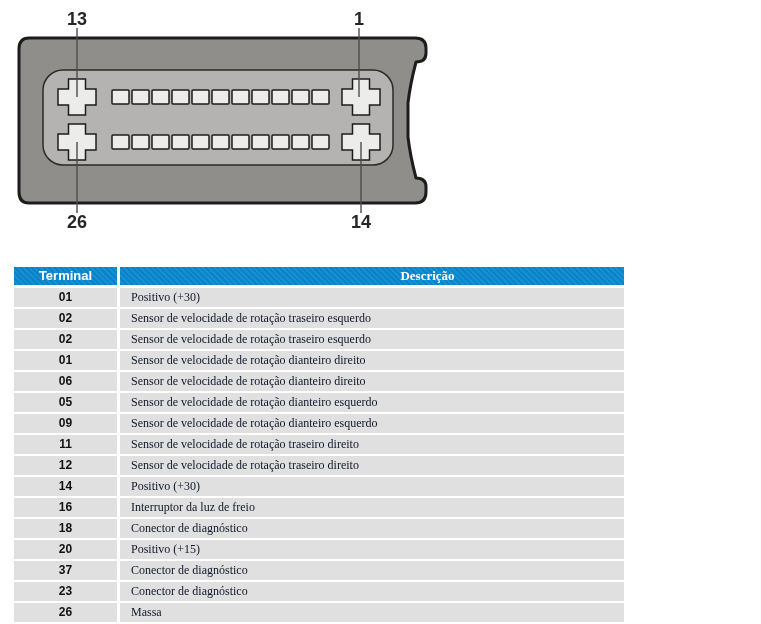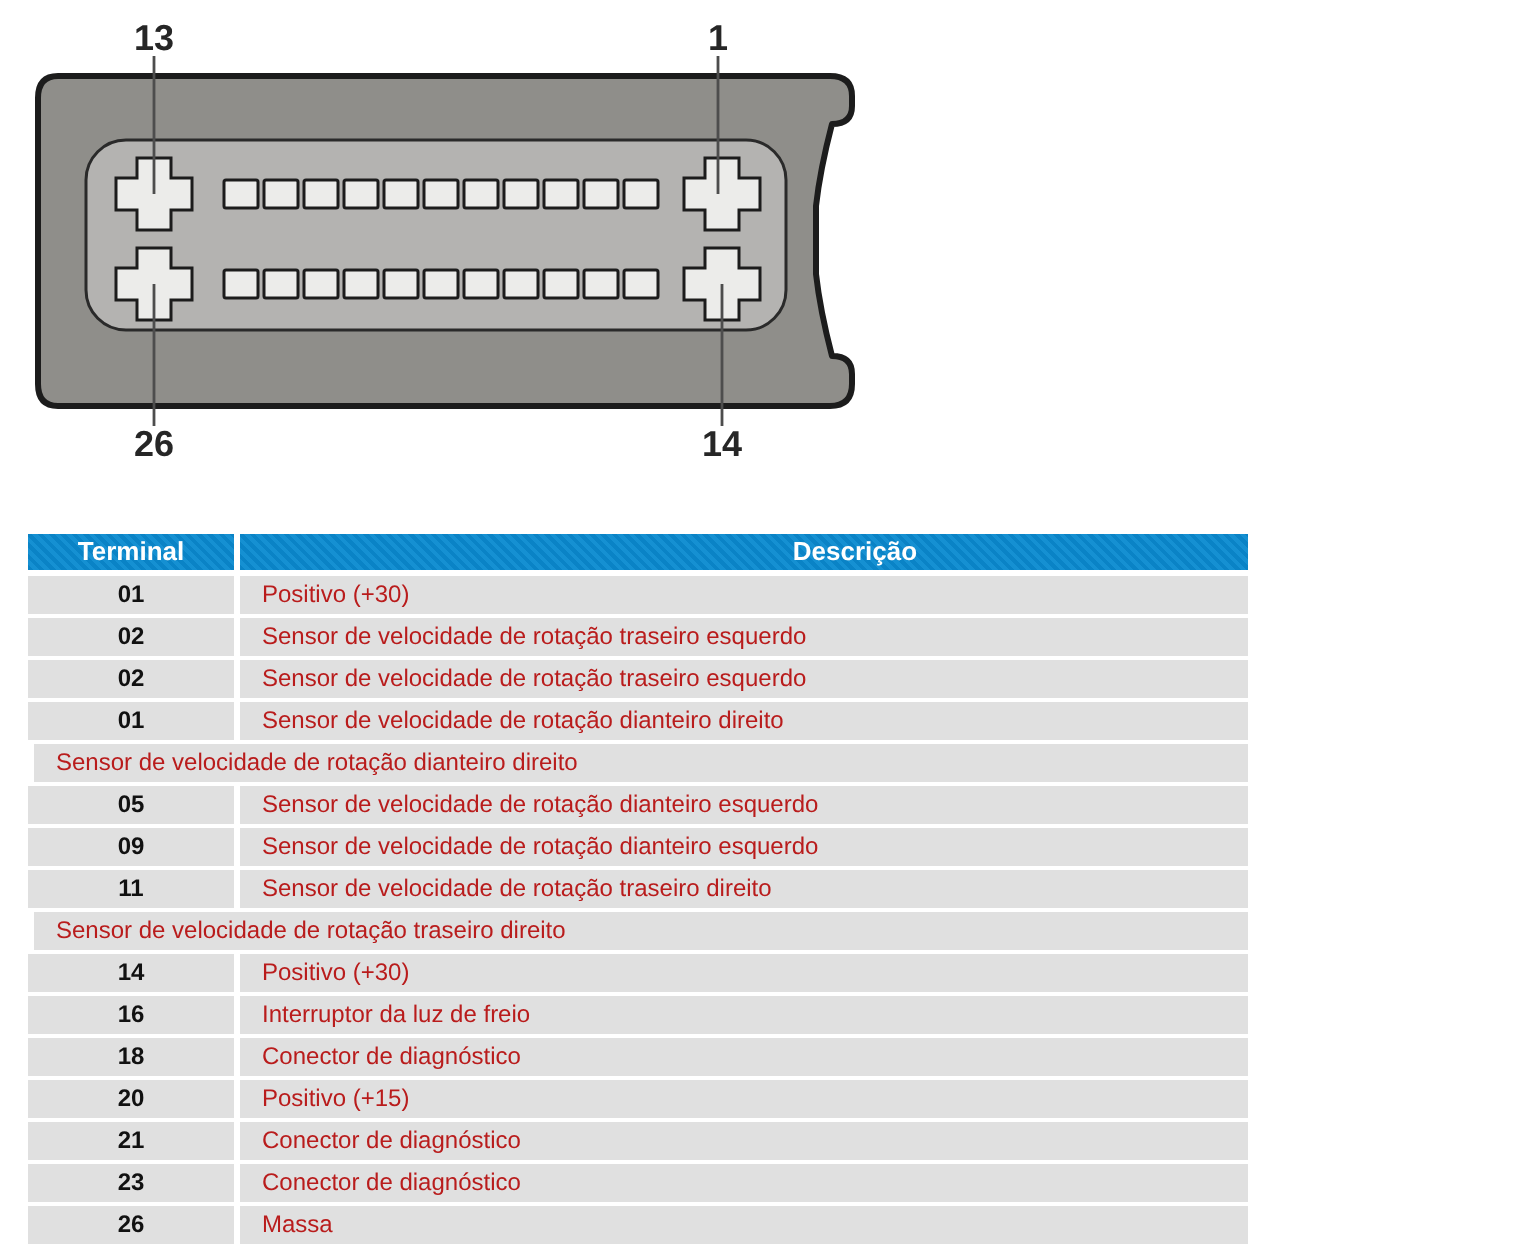--- a/index.html
+++ b/index.html
@@ -24,23 +24,23 @@
   .pin-table{position:absolute;left:14px;top:267px;width:721px;}
   .t-header{display:flex;height:18px;}
   .t-header .cell{
     background:repeating-linear-gradient(45deg,#0a83c6 0 2px,#1590d2 2px 4px);
     background-color:#0e89cd;
     color:#ffffff;font-weight:bold;font-size:13px;
     line-height:18px;text-align:center;
   }
   .col-terminal{width:103px;flex:none;}
   .col-gap{width:3px;flex:none;background:#ffffff;}
-  .col-desc{flex:1;}
+  .col-desc{flex:1;font-family:Liberation Serif, serif;}
   .t-row{display:flex;height:19px;margin-top:2px;}
-  .t-row .cell{background:#e0e0e0;font-size:12px;line-height:19px;color:#b91c1c;}
+  .t-row .cell{background:#e0e0e0;font-size:12px;line-height:19px;color:#0f172a;}
   .t-row .col-terminal{font-weight:bold;color:#111111;text-align:center;}
   .t-row .col-desc{padding-left:11px;box-sizing:border-box;}
   .t-row:first-of-type{margin-top:3px;}
 </style>
 </head>
 <body>
 
 <div class="stage">
 
   <div class="connector-wrap">
@@ -120,39 +120,41 @@
     <div class="cell col-terminal">02</div>
     <div class="col-gap"></div>
     <div class="cell col-desc">Sensor de velocidade de rotação traseiro esquerdo</div>
   </div>
         <div class="t-row">
     <div class="cell col-terminal">01</div>
     <div class="col-gap"></div>
     <div class="cell col-desc">Sensor de velocidade de rotação dianteiro direito</div>
   </div>
         <div class="t-row">
+    <div class="cell col-terminal">06</div>
     <div class="col-gap"></div>
     <div class="cell col-desc">Sensor de velocidade de rotação dianteiro direito</div>
   </div>
         <div class="t-row">
     <div class="cell col-terminal">05</div>
     <div class="col-gap"></div>
     <div class="cell col-desc">Sensor de velocidade de rotação dianteiro esquerdo</div>
   </div>
         <div class="t-row">
     <div class="cell col-terminal">09</div>
     <div class="col-gap"></div>
     <div class="cell col-desc">Sensor de velocidade de rotação dianteiro esquerdo</div>
   </div>
         <div class="t-row">
     <div class="cell col-terminal">11</div>
     <div class="col-gap"></div>
     <div class="cell col-desc">Sensor de velocidade de rotação traseiro direito</div>
   </div>
         <div class="t-row">
+    <div class="cell col-terminal">12</div>
     <div class="col-gap"></div>
     <div class="cell col-desc">Sensor de velocidade de rotação traseiro direito</div>
   </div>
         <div class="t-row">
     <div class="cell col-terminal">14</div>
     <div class="col-gap"></div>
     <div class="cell col-desc">Positivo (+30)</div>
   </div>
         <div class="t-row">
     <div class="cell col-terminal">16</div>
@@ -163,21 +165,21 @@
     <div class="cell col-terminal">18</div>
     <div class="col-gap"></div>
     <div class="cell col-desc">Conector de diagnóstico</div>
   </div>
         <div class="t-row">
     <div class="cell col-terminal">20</div>
     <div class="col-gap"></div>
     <div class="cell col-desc">Positivo (+15)</div>
   </div>
         <div class="t-row">
-    <div class="cell col-terminal">21</div>
+    <div class="cell col-terminal">37</div>
     <div class="col-gap"></div>
     <div class="cell col-desc">Conector de diagnóstico</div>
   </div>
         <div class="t-row">
     <div class="cell col-terminal">23</div>
     <div class="col-gap"></div>
     <div class="cell col-desc">Conector de diagnóstico</div>
   </div>
         <div class="t-row">
     <div class="cell col-terminal">26</div>

